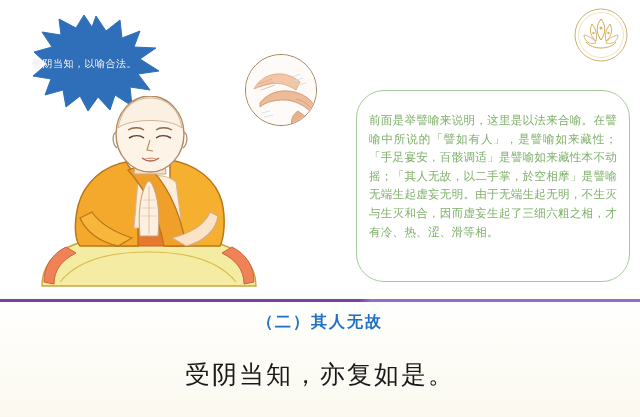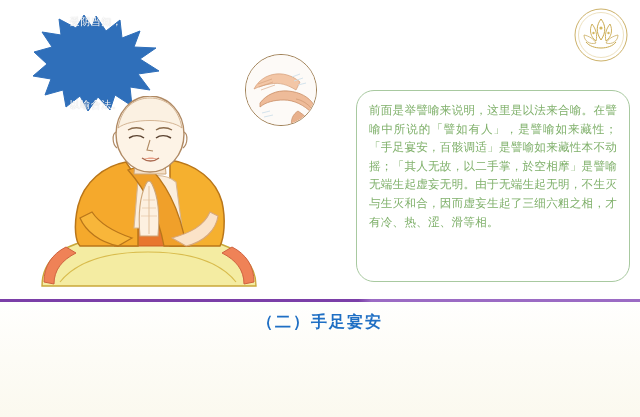--- a/index.html
+++ b/index.html
@@ -38,23 +38,23 @@
     width: 128px;
     height: 98px;
   }
   #starburst .burst-text {
     position: absolute;
     left: 0;
     top: 0;
     width: 128px;
     height: 98px;
     display: flex;
-    flex-direction: column;
+    flex-direction: row;
     align-items: center;
-    justify-content: space-between;
+    justify-content: flex-start;
     color: #ffffff;
     font-size: 10px;
     line-height: 15px;
     letter-spacing: 0.5px;
     font-family: "DejaVu Sans", sans-serif;
     text-shadow: 0 0 1px rgba(0,0,0,.25);
     pointer-events: none;
   }
 
   
@@ -81,24 +81,24 @@
   }
 
   
   #textbox {
     position: absolute;
     left: 356px;
     top: 90px;
     width: 274px;
     height: 192px;
     border: 1.2px solid #a8c9a0;
-    border-radius: 18px;
+    border-radius: 28px;
     background: transparent;
     box-sizing: border-box;
-    padding: 10px 12px 8px 12px;
+    padding: 20px 12px 8px 12px;
   }
   #textbox .body {
     color: #7fb06a;
     font-family: "DejaVu Sans", sans-serif;
     font-size: 11.6px;
     line-height: 18.6px;
     letter-spacing: 0.2px;
     text-align: justify;
     text-justify: inter-character;
   }
@@ -247,16 +247,17 @@
       <path d="M124 63 C128 61 134 61 137 63" fill="#e9a189" stroke="none"></path>
     </svg>
   </div>
 
   <div id="textbox">
     <div class="body">前面是举譬喻来说明，这里是以法来合喻。在譬喻中所说的「譬如有人」，是譬喻如来藏性；「手足宴安，百骸调适」是譬喻如来藏性本不动摇；「其人无故，以二手掌，於空相摩」是譬喻无端生起虚妄无明。由于无端生起无明，不生灭与生灭和合，因而虚妄生起了三细六粗之相，才有冷、热、涩、滑等相。</div>
   </div>
 
   <div id="divider"></div>
 
-  <div id="section-heading">（二）手足宴安</div>
-
+  <div id="section-heading">（二）其人无故</div>
+
+  <div id="main-quote">受阴当知，亦复如是。</div>
 
 </div>
 
 </body></html>

